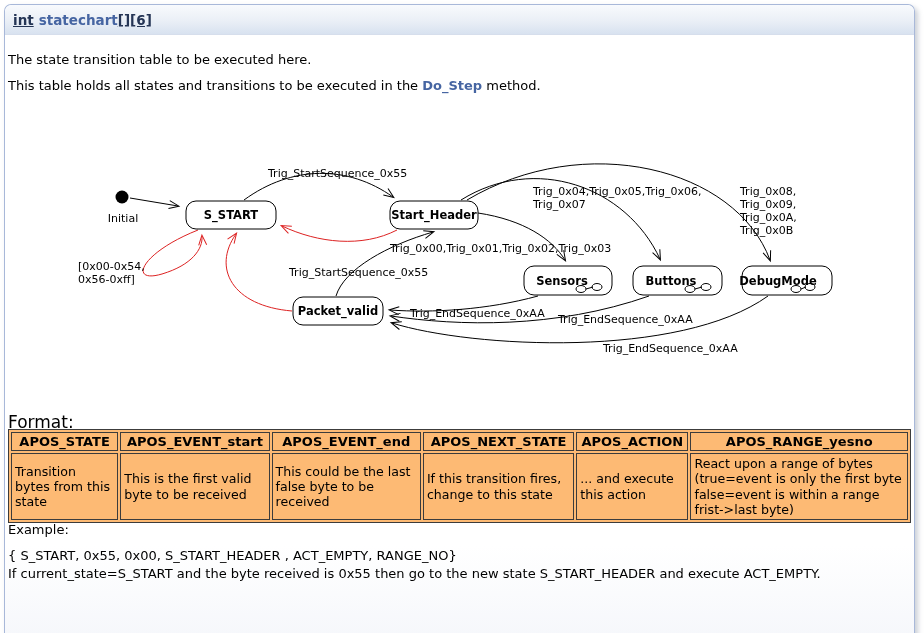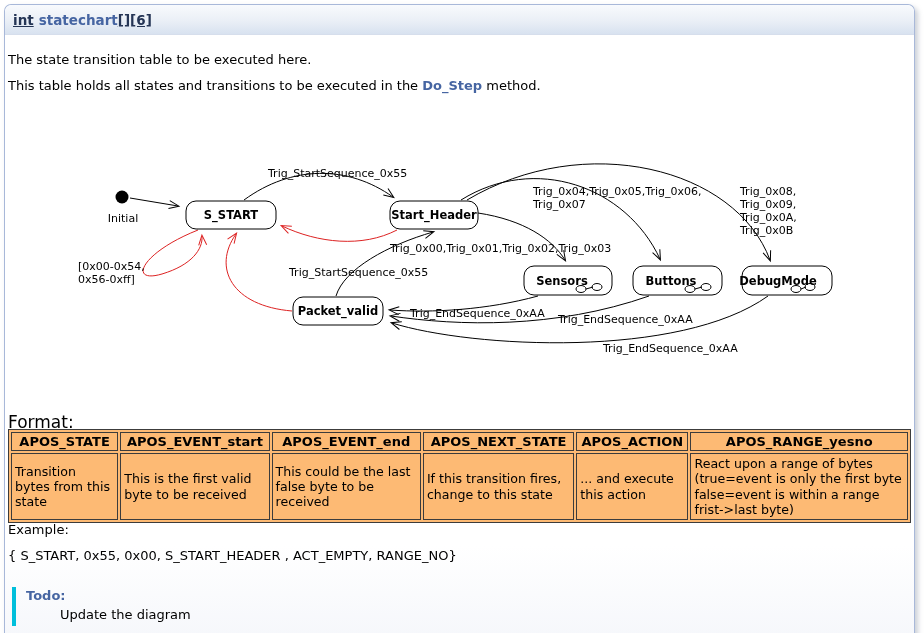--- a/index.html
+++ b/index.html
@@ -178,18 +178,15 @@
       <td>This could be the last false byte to be received</td>
       <td>If this transition fires, change to this state</td>
       <td>... and execute this action</td>
       <td>React upon a range of bytes (true=event is only the first byte false=event is within a range frist-&gt;last byte)</td>
     </tr>
   </tbody>
     </table>
 
   <div class="para" style="left:8px; top:522px;text-align:right;">Example:</div>
   <div class="para" style="left:8px; top:540px;margin-top:8px;">{ S_START, 0x55, 0x00, S_START_HEADER , ACT_EMPTY, RANGE_NO}</div>
+  <div class="para" style="left:8px; top:566px;">If current_state=S_START and the byte received is 0x55 then go to the new state S_START_HEADER and execute ACT_EMPTY.</div>
 
-  <div class="todo">
-    <div class="todo-title">Todo:</div>
-    <div class="todo-body">Update the diagram</div>
-  </div>
 </div>
 
 </body></html>

